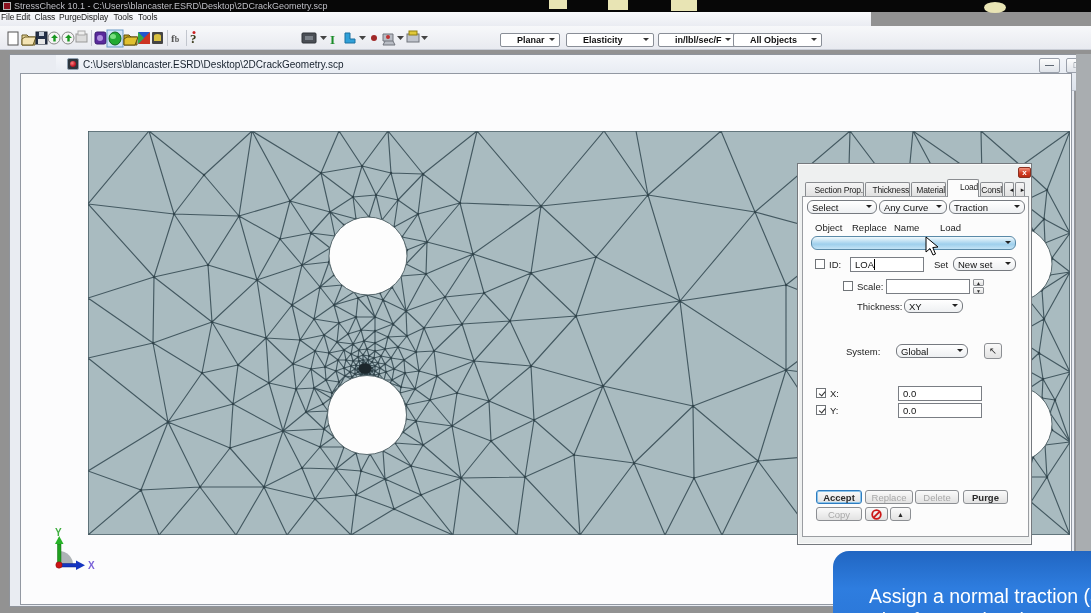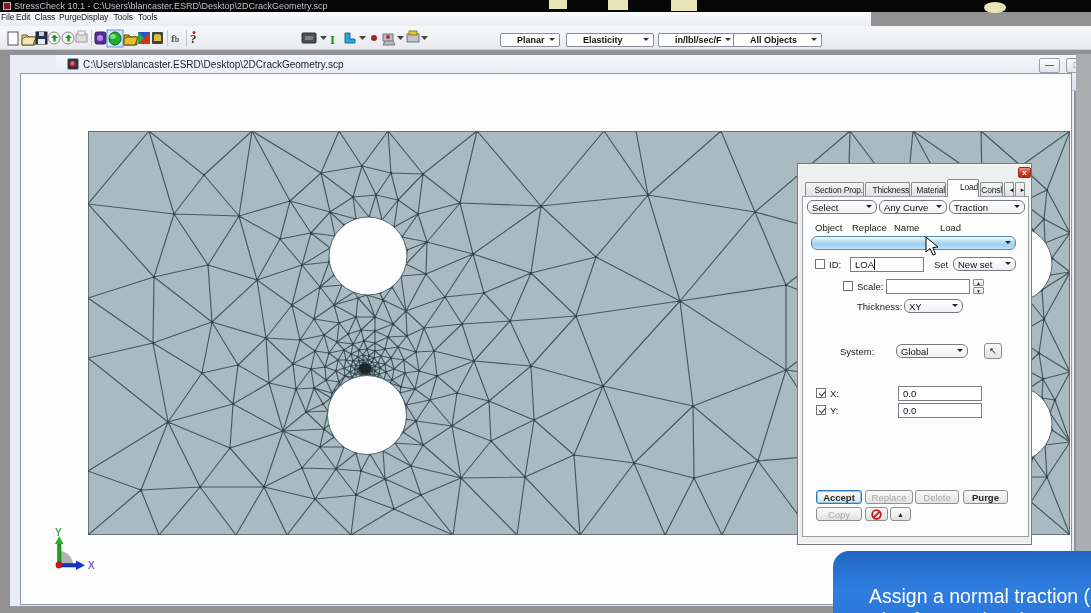--- a/index.html
+++ b/index.html
@@ -172,21 +172,21 @@
   <div class="dtext" style="left:52px;top:93px;width:74px">LOA<span style="border-left:1px solid #000;margin-left:0px"></span></div>
   <div class="dlabel" style="left:136px;top:95px">Set</div>
   <div class="dcombo" style="left:155px;top:93px;width:63px">New set<i class="arr"></i></div>
   <div class="dcheck" style="left:45px;top:117px"></div>
   <div class="dlabel" style="left:59px;top:117px">Scale:</div>
   <div class="dtext" style="left:88px;top:115px;width:84px"></div>
   <div class="dbtn" style="left:175px;top:115px;width:11px;height:7px;font-size:5px;line-height:6px;border-radius:1px">▲</div>
   <div class="dbtn" style="left:175px;top:123px;width:11px;height:7px;font-size:5px;line-height:6px;border-radius:1px">▼</div>
   <div class="dlabel" style="left:59px;top:137px">Thickness:</div>
   <div class="dcombo" style="left:106px;top:135px;width:59px">XY<i class="arr"></i></div>
-  <div class="dlabel" style="left:42px;top:182px">System:</div>
+  <div class="dlabel" style="left:48px;top:182px">System:</div>
   <div class="dcombo" style="left:98px;top:180px;width:72px">Global<i class="arr"></i></div>
   <div class="dbtn" style="left:186px;top:179px;width:18px;height:16px">↖</div>
   <div class="dcheck on" style="left:18px;top:224px"></div>
   <div class="dlabel" style="left:32px;top:224px">X:</div>
   <div class="dtext" style="left:100px;top:222px;width:84px">0.0</div>
   <div class="dcheck on" style="left:18px;top:241px"></div>
   <div class="dlabel" style="left:32px;top:241px">Y:</div>
   <div class="dtext" style="left:100px;top:239px;width:84px">0.0</div>
   <div class="dbtn" style="left:18px;top:326px;width:46px;border:1px solid #2e7cc0;box-shadow:0 0 0 1px #8cc4ea inset;font-weight:bold">Accept</div>
   <div class="dbtn dis" style="left:67px;top:326px;width:48px">Replace</div>

